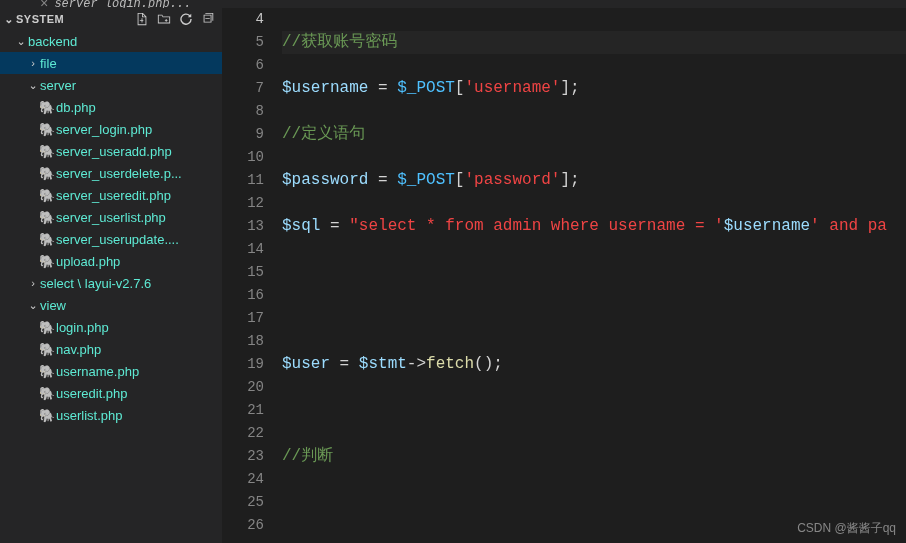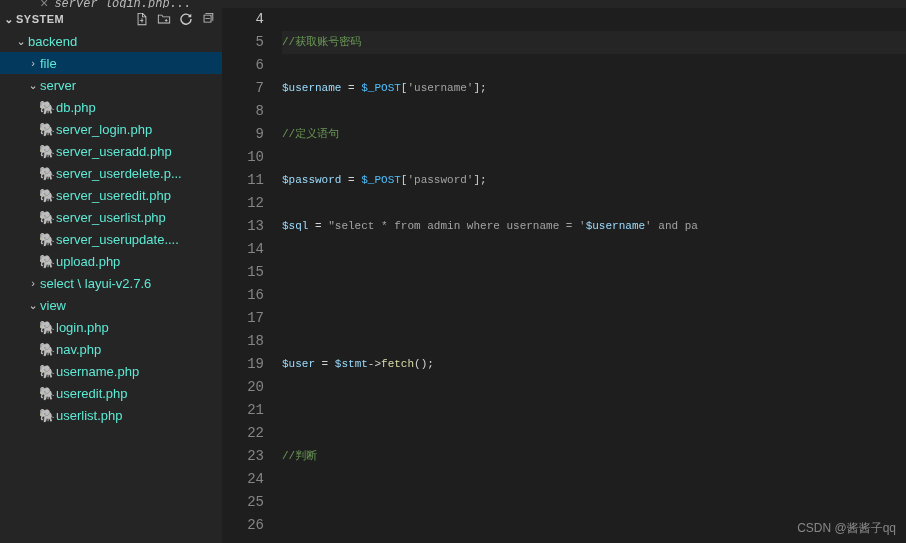--- a/index.html
+++ b/index.html
@@ -83,31 +83,31 @@
     text-align:right;
     padding-right: 18px;
     padding-top:0;
     font-size:14px;
     line-height:23px;
   }
   .gutter div { height:23px; }
   .gutter .cur { color:#c6c6c6; }
   .code {
     flex:1;
-    font-size:11px;
+    font-size:16px;
     line-height:23px;
     white-space:pre;
     position:relative;
   }
   .code-line { height:23px; }
   .line-bg-cur { background: rgba(255,255,255,0.03); }
   .c-comment { color:#6a9955; }
   .c-var { color:#9cdcfe; }
   .c-punct { color:#d4d4d4; }
-  .c-string { color:#a3a3a3; }
+  .c-string { color:#ef4444; }
   .c-func { color:#dcdcaa; }
   .c-const { color:#4fc1ff; }
   .watermark {
     position:absolute;
     right:10px; bottom:6px;
     font-family:"Segoe UI",sans-serif;
     font-size:12px;
     color:#9a9a9a;
     opacity:0.85;
   }

